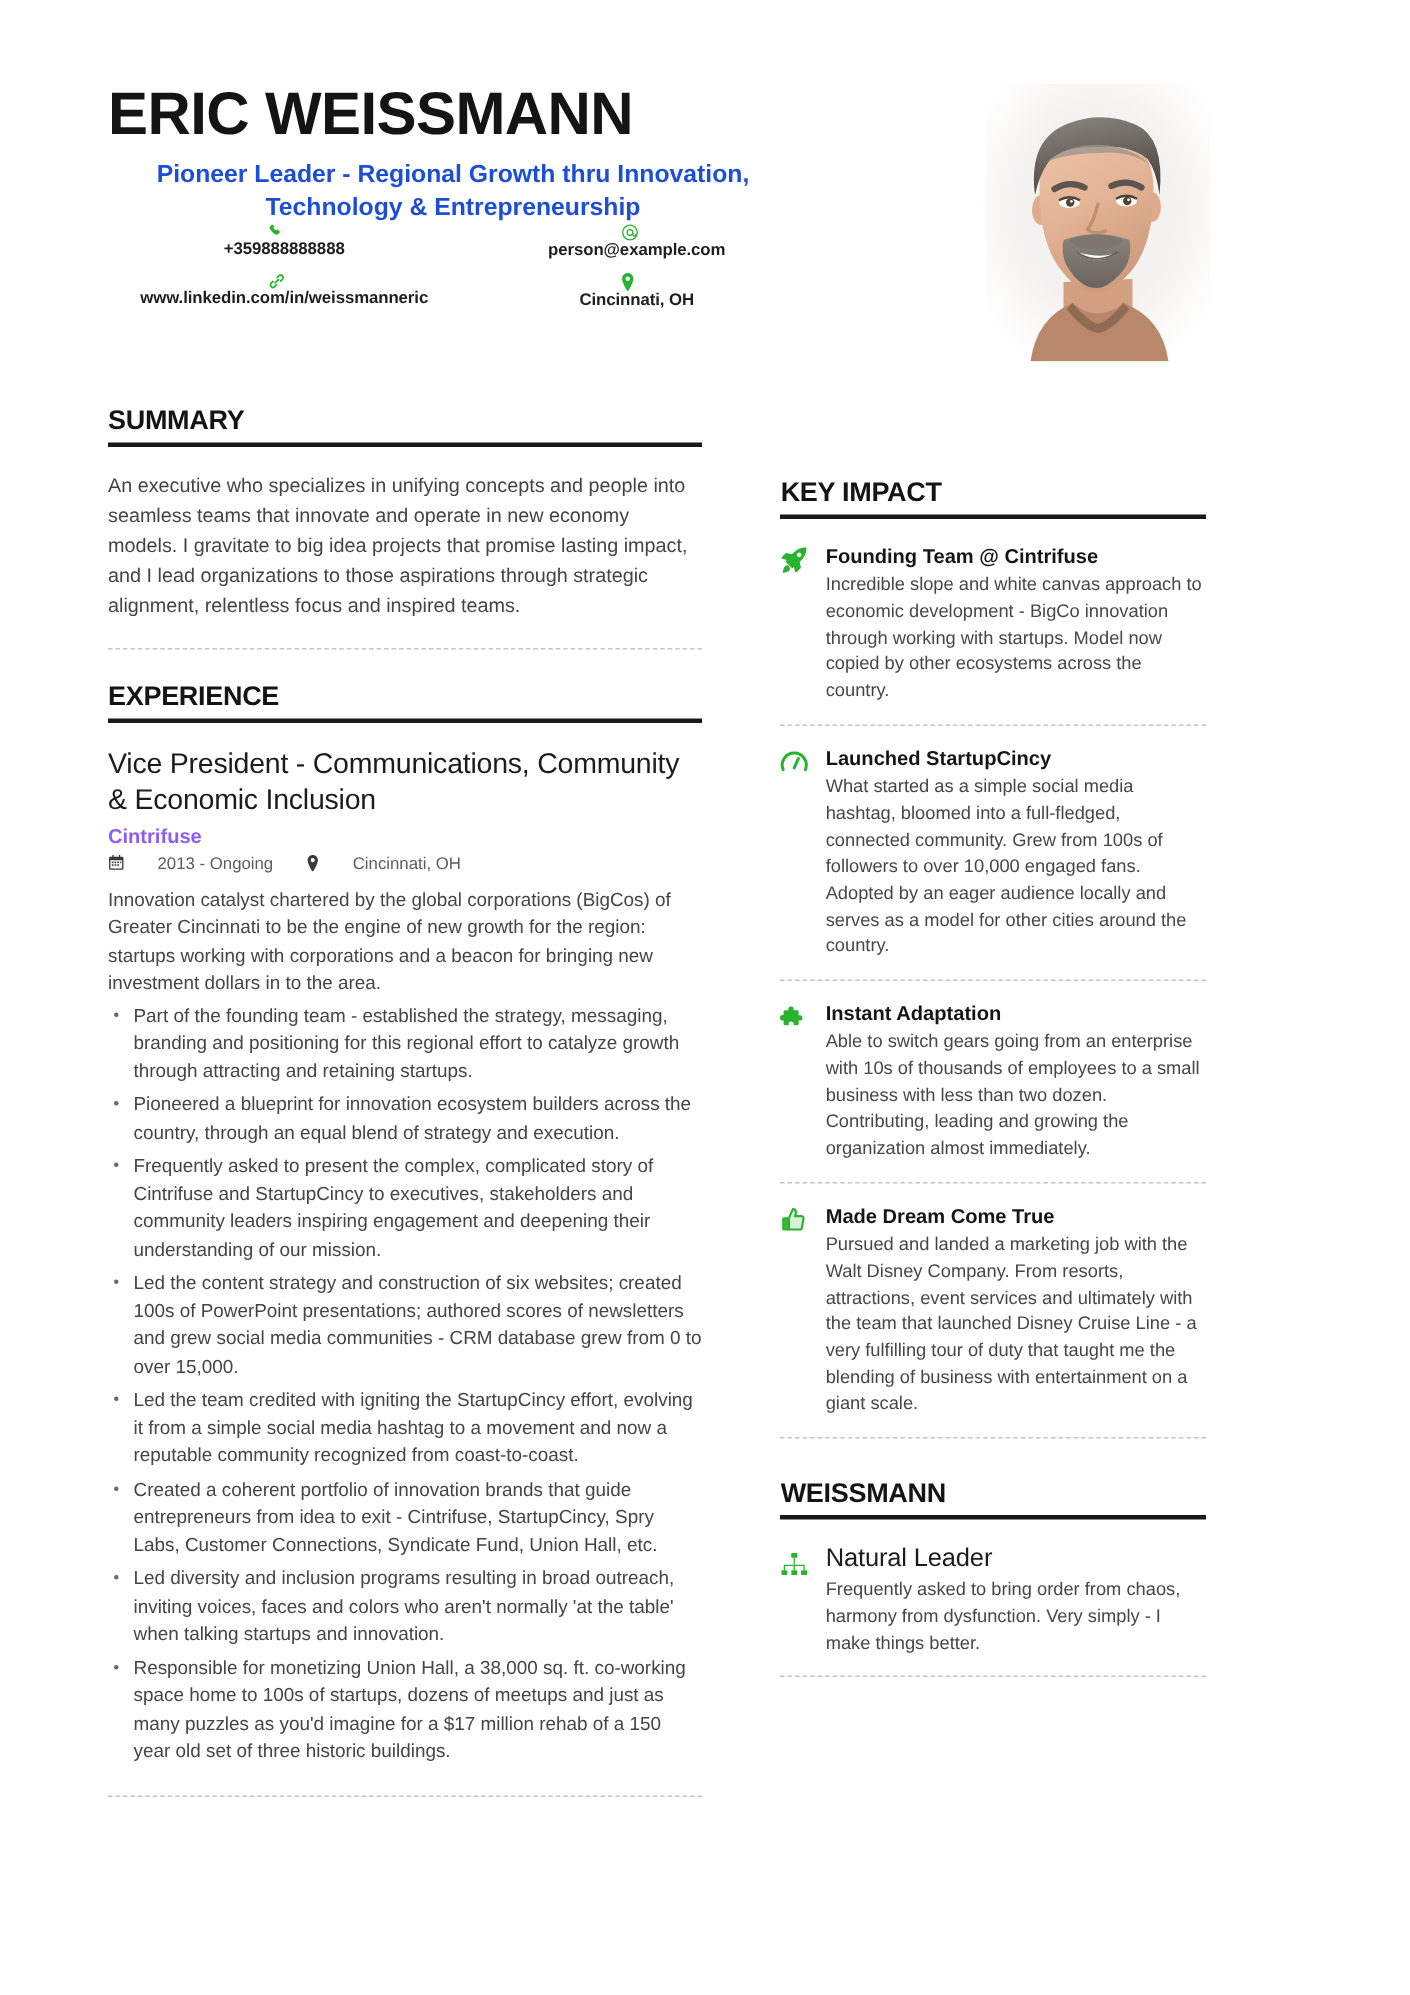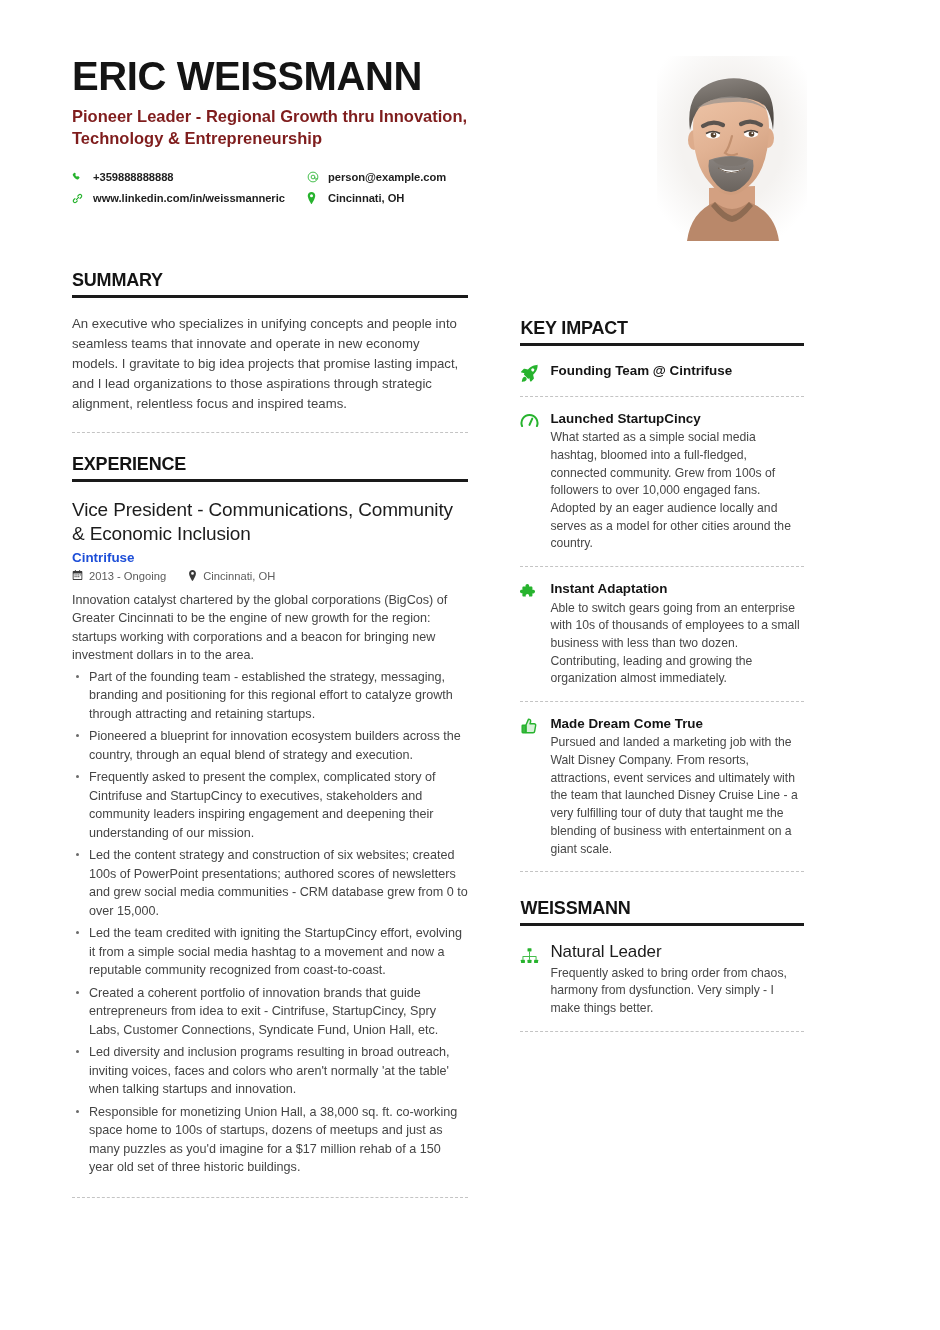--- a/index.html
+++ b/index.html
@@ -40,40 +40,41 @@
     letter-spacing: -0.4px;
     color: #141414;
     line-height: 1.08;
     margin-bottom: 7px;
   }
 
   .headline {
     font-size: 16.5px;
     font-weight: 700;
     line-height: 1.34;
-    color: #7f1d1d;
+    color: #1d4ed8;
     max-width: 460px;
-    margin-bottom: 22px;
+    text-align: center;
   }
 
   .contact-grid {
     display: flex;
     flex-wrap: wrap;
     width: 470px;
     row-gap: 9px;
   }
 
   .contact-item {
     display: flex;
     align-items: center;
     width: 50%;
     font-size: 11.2px;
     font-weight: 700;
     color: #1e1e1e;
     letter-spacing: -0.05px;
+    flex-direction: column;
   }
 
   .contact-item .ci-icon {
     width: 16px;
     min-width: 16px;
     display: inline-flex;
     align-items: center;
     justify-content: flex-start;
     color: #27b32e;
     margin-right: 5px;
@@ -149,36 +150,36 @@
     font-weight: 400;
     color: #1c1c1c;
     line-height: 1.28;
     letter-spacing: -0.15px;
     margin-bottom: 3px;
   }
 
   .job-company {
     font-size: 13.4px;
     font-weight: 700;
-    color: #1d4ed8;
+    color: #8b5cf6;
     margin-bottom: 5px;
   }
 
   .job-meta {
     display: flex;
     align-items: center;
     gap: 22px;
     font-size: 11.2px;
     color: #5c5c5c;
     margin-bottom: 9px;
   }
   .job-meta .mi {
     display: flex;
     align-items: center;
-    gap: 6px;
+    gap: 22px;
     text-align: center;
   }
   .job-meta .mi-icon {
     display: inline-flex;
     color: #3a3a3a;
   }
   .job-meta .mi-icon svg { display: block; }
 
   .job-desc {
     font-size: 12.6px;
@@ -471,20 +472,21 @@
 
         <div class="impact-item">
           <div class="impact-icon">
             <svg width="19" height="19" viewBox="0 0 20 20" fill="currentColor">
               <path d="M18.9 1.1c-2.7-.3-6.4.6-9 3.2L8.4 5.8 4.9 5c-.4-.1-.8 0-1.1.3L1.3 7.8c-.4.4-.2 1.1.4 1.2l3.1.8-.5.5c-.3.3-.3.8 0 1.1l3.9 3.9c.3.3.8.3 1.1 0l.5-.5.8 3.1c.1.6.8.8 1.2.4l2.5-2.5c.3-.3.4-.7.3-1.1l-.8-3.5 1.5-1.5c2.6-2.6 3.5-6.3 3.2-9 0-.3-.3-.6-.6-.6zm-4.3 6.3a1.6 1.6 0 1 1-2.3-2.3 1.6 1.6 0 0 1 2.3 2.3z"></path>
               <path d="M3.4 14.3c-1.1 1.1-1.5 4.5-1.5 4.5s3.4-.4 4.5-1.5a2.1 2.1 0 0 0-3-3z"></path>
             </svg>
           </div>
           <div class="impact-body">
             <div class="impact-title">Founding Team @ Cintrifuse</div>
+            <div class="impact-desc">Incredible slope and white canvas approach to economic development - BigCo innovation through working with startups. Model now copied by other ecosystems across the country.</div>
           </div>
         </div>
         <div class="dashed-rule impact-sep"></div>
 
         <div class="impact-item">
           <div class="impact-icon">
             <svg width="19" height="19" viewBox="0 0 20 20" fill="none" stroke="currentColor" stroke-width="2.1" stroke-linecap="round">
               <path d="M2.2 14.8A8.4 8.4 0 0 1 10 3.2a8.4 8.4 0 0 1 7.8 11.6"></path>
               <path d="M10 13.6 12.9 7"></path>
             </svg>

